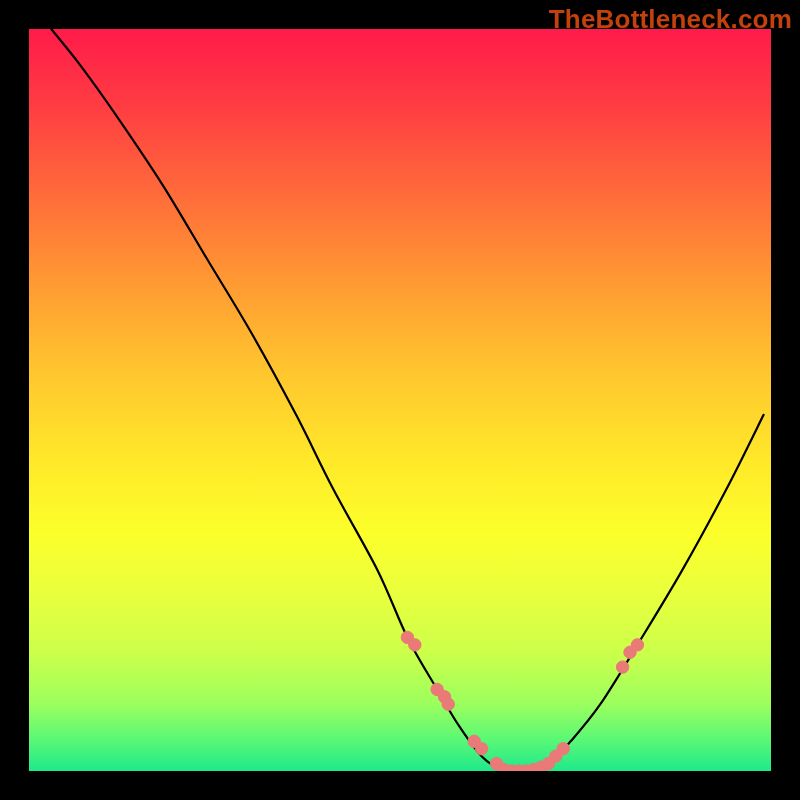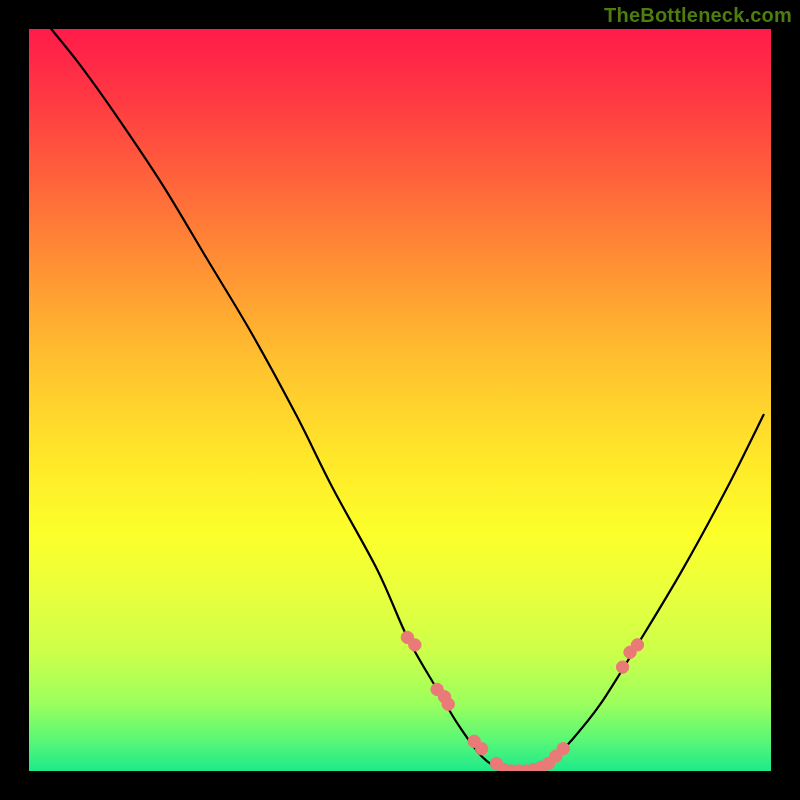--- a/index.html
+++ b/index.html
@@ -28,23 +28,23 @@
       #ccff4a 84%,
       #9bff5e 91%,
       #57f777 96%,
       #1ee98a 100%);
   }
   .watermark {
     position: absolute;
     top: 4px;
     right: 8px;
     font-family: Arial, Helvetica, sans-serif;
-    font-size: 20px;
+    font-size: 26px;
     font-weight: 600;
-    color: #4d7c0f;
+    color: #c2410c;
     letter-spacing: 0.2px;
   }
   svg.overlay {
     position: absolute;
     top: 0; left: 0;
     width: 742px; height: 742px;
   }
   .curve {
     fill: none;
     stroke: #000;

